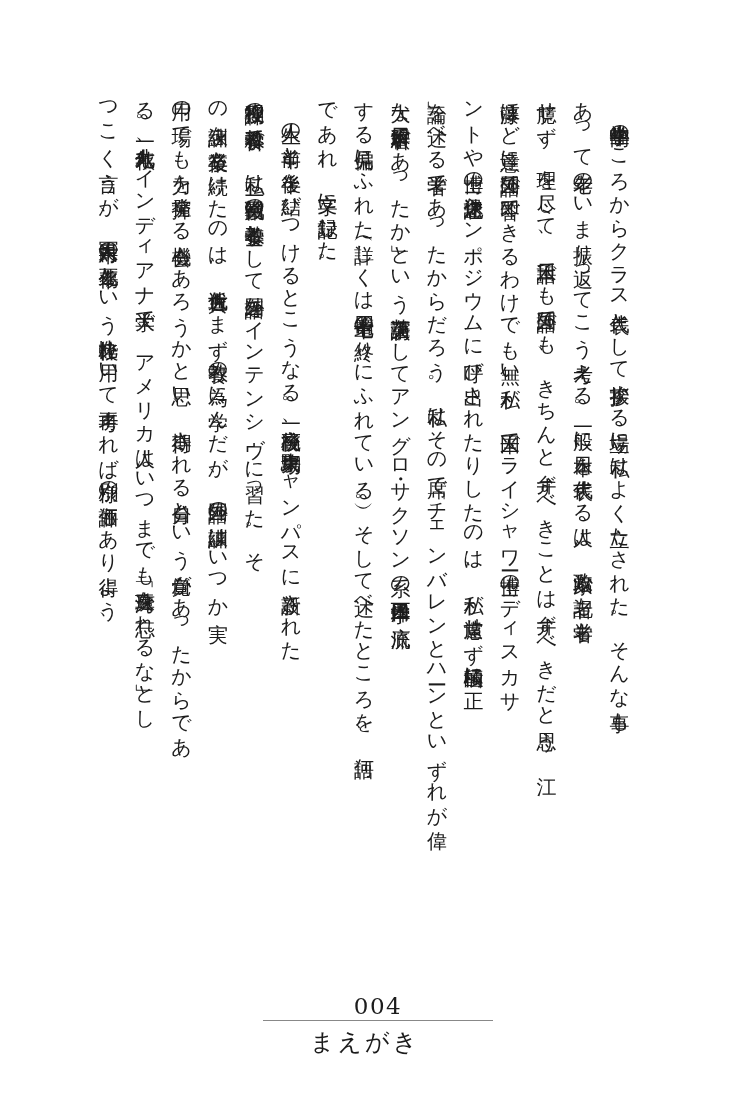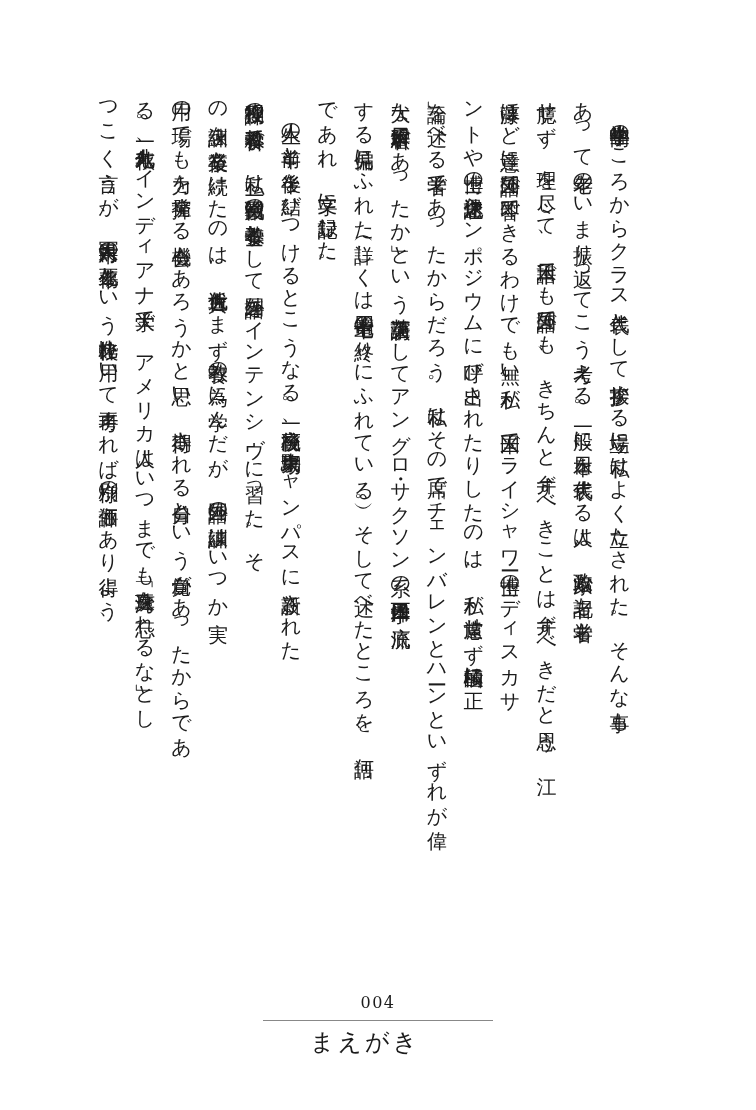--- a/index.html
+++ b/index.html
@@ -30,21 +30,21 @@
   .body-text .text-column {
     
     white-space: nowrap;
   }
   .footer-pagenum {
     position: absolute;
     top: 993px;
     left: 0;
     width: 756px;
     text-align: center;
-    font-size: 16px;
+    font-size: 23px;
     letter-spacing: 1.5px;
     font-variant-numeric: oldstyle-nums;
   }
   .footer-rule {
     position: absolute;
     top: 1020px;
     left: 263px;
     width: 230px;
     height: 0;
     border-top: 1px solid #888;

